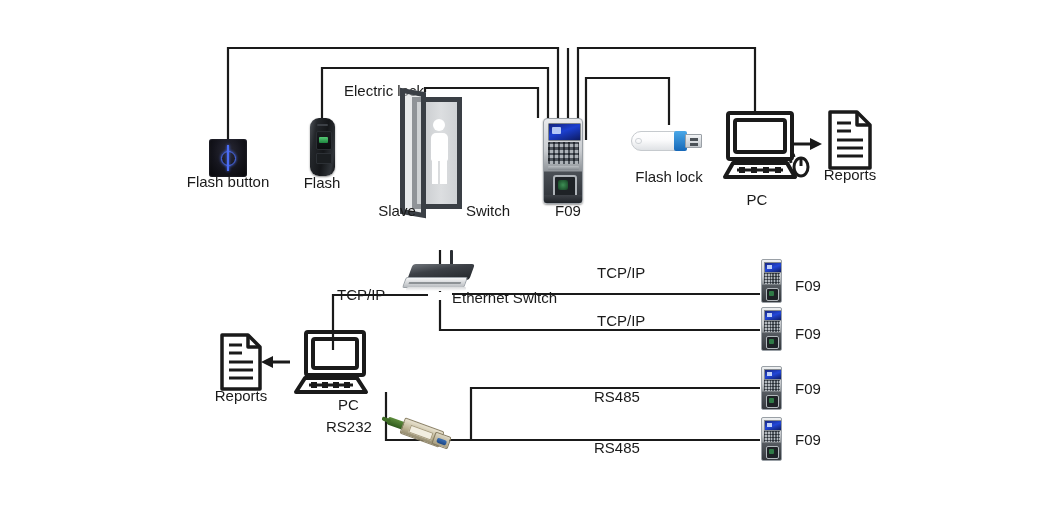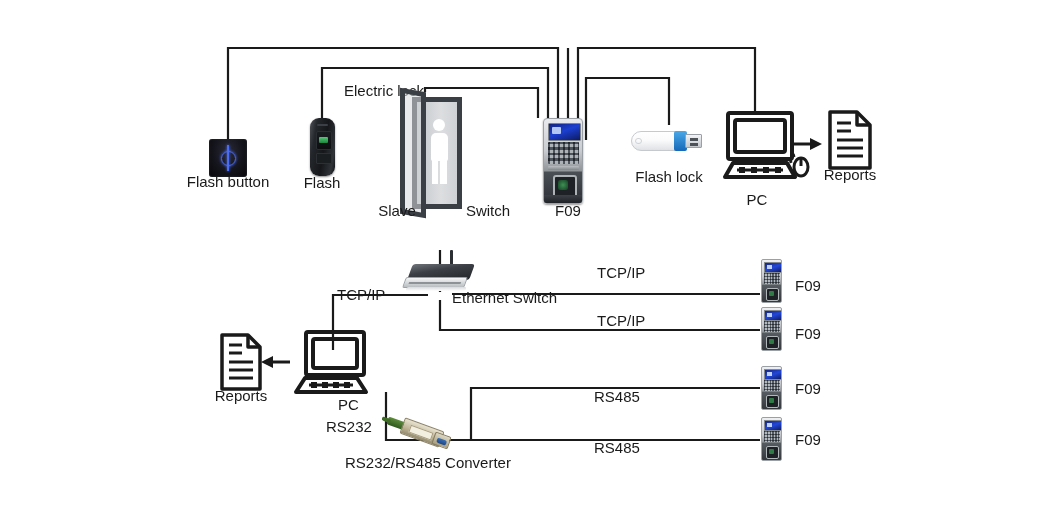--- a/index.html
+++ b/index.html
@@ -492,21 +492,20 @@
       </g>
     </svg>
   </div>
   <div class="lbl ctr" style="left:241px; top:388px;">Reports</div>
 
   <div class="conv" style="left:385px; top:418px;">
     <div class="tail"></div>
     <div class="shell"></div>
     <div class="db9"></div>
   </div>
-  <div class="lbl" style="left:345px; top:455px;">RS232/RS485 Converter</div>
 
   <div class="f09s" style="left:761px; top:259px;">
     <div class="screen"></div>
     <div class="keys"></div>
     <div class="fpwin"></div>
   </div>
   <div class="lbl" style="left:795px; top:278px;">F09</div>
 
   <div class="f09s" style="left:761px; top:307px;">
     <div class="screen"></div>

